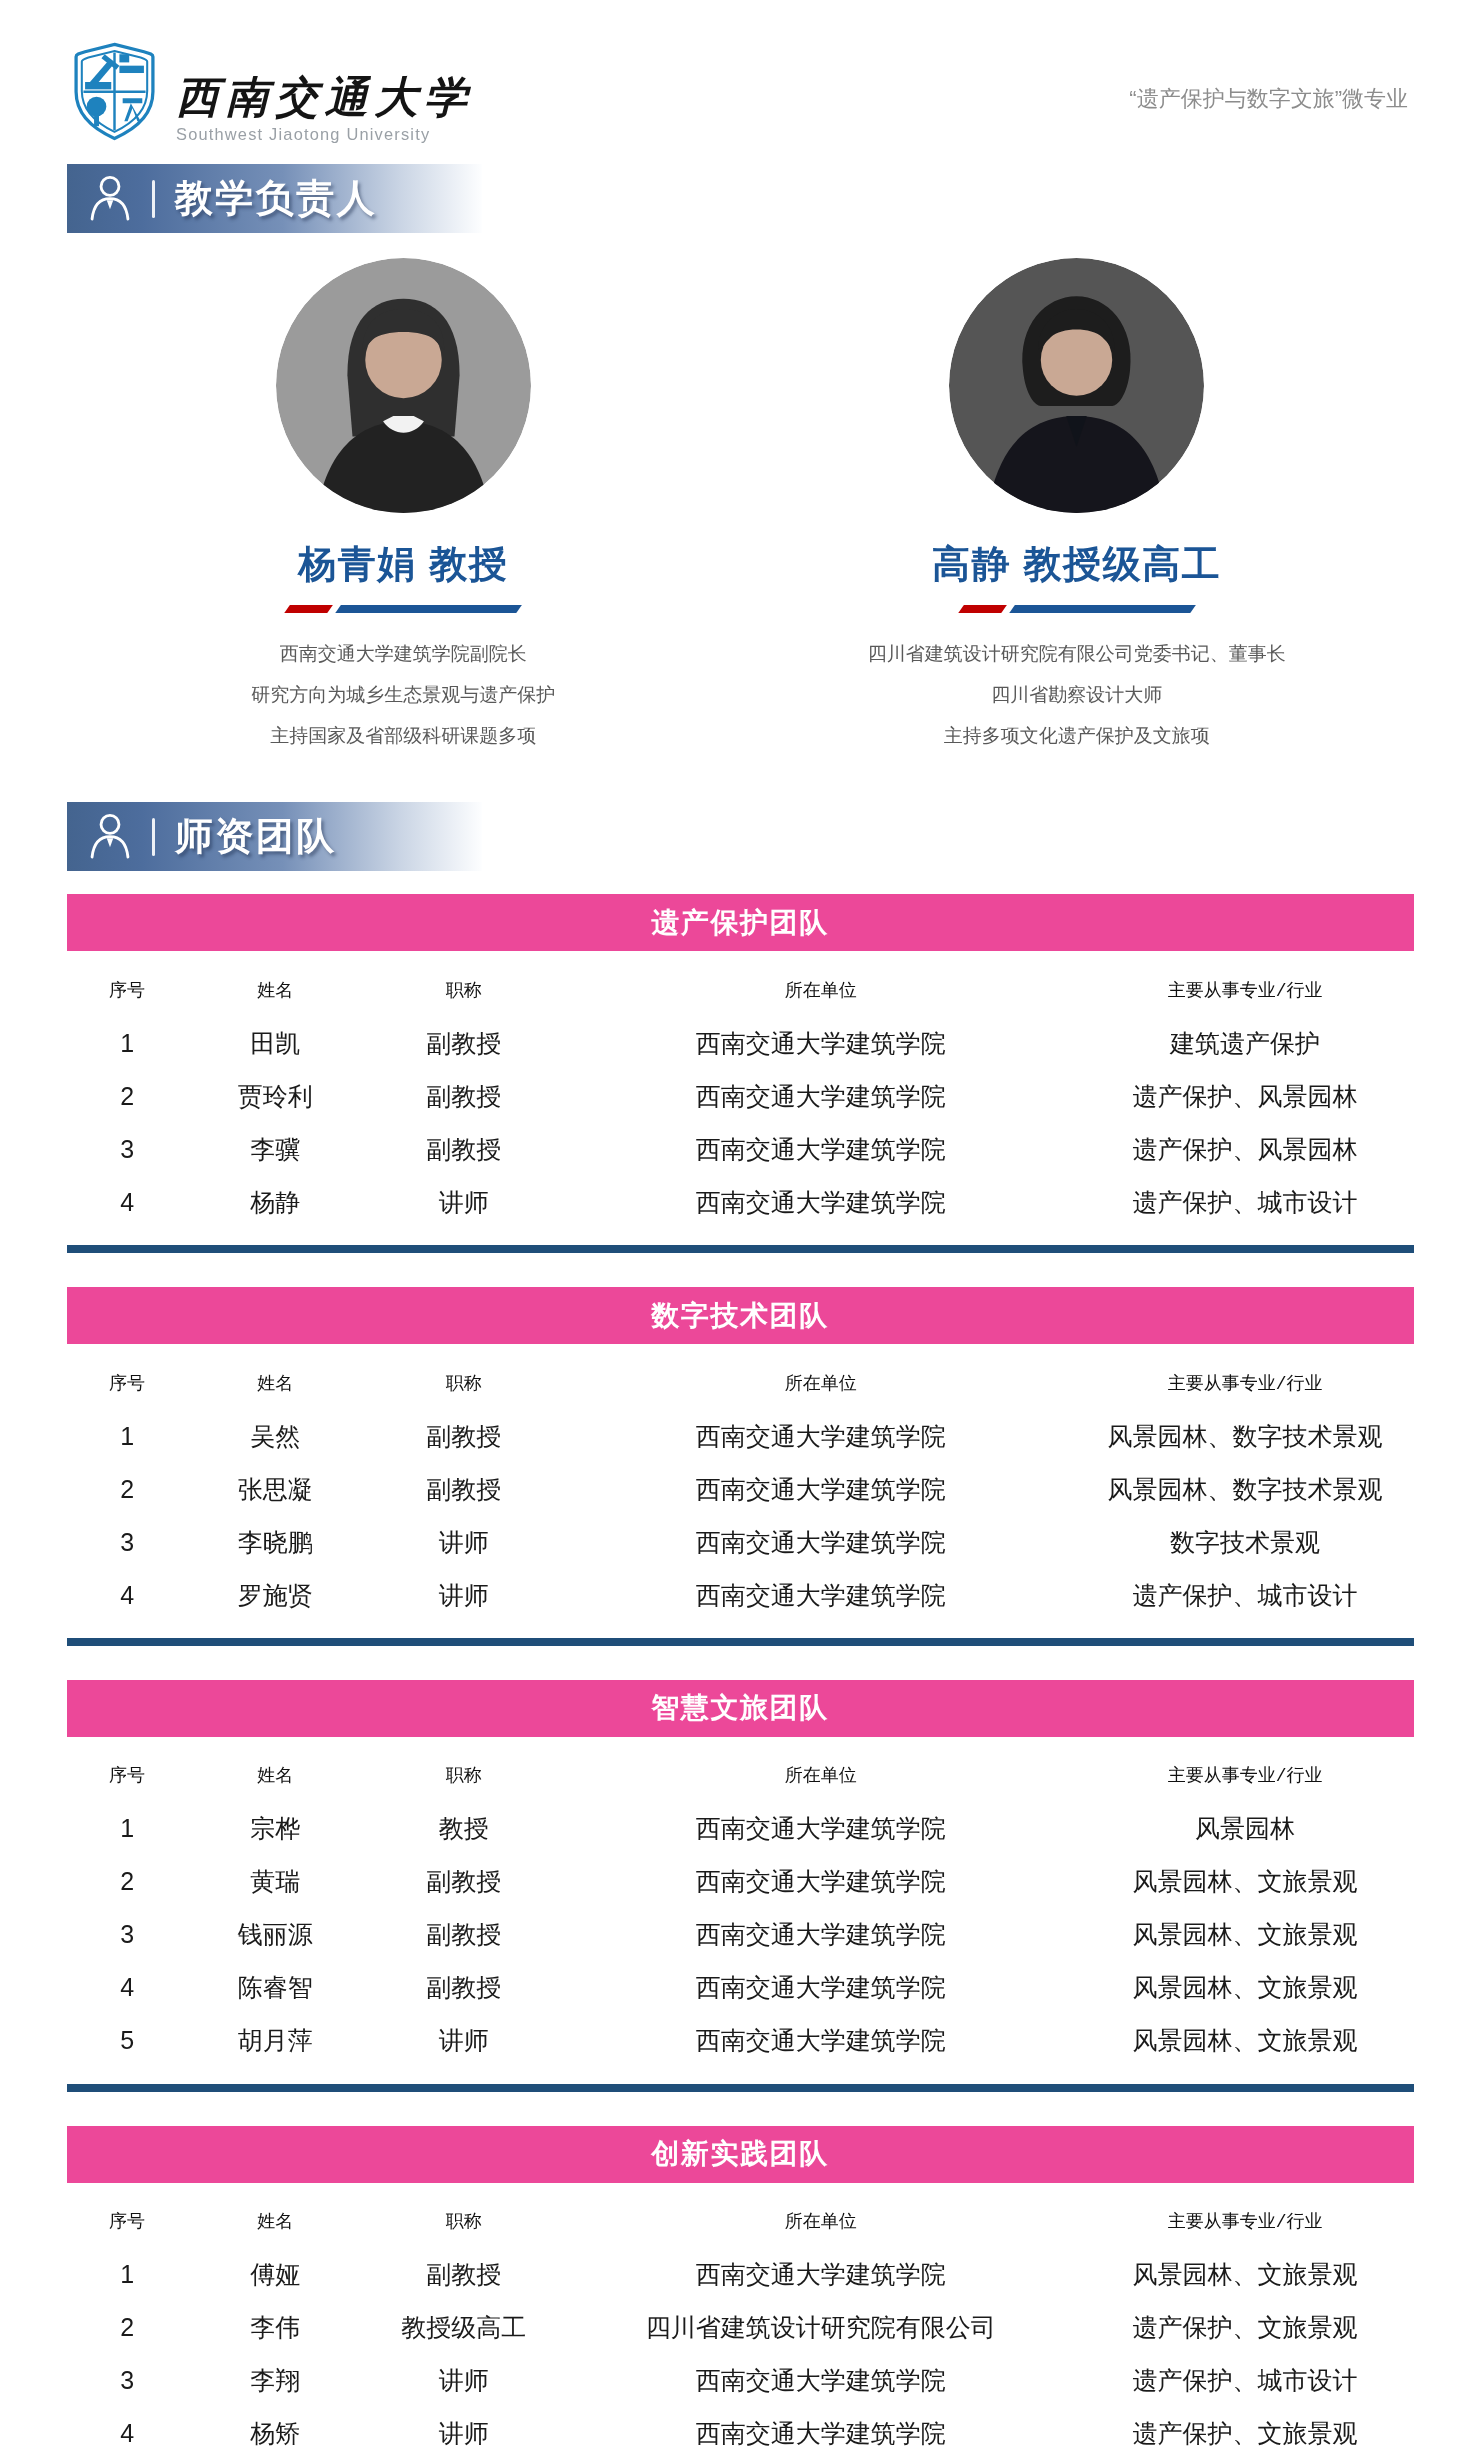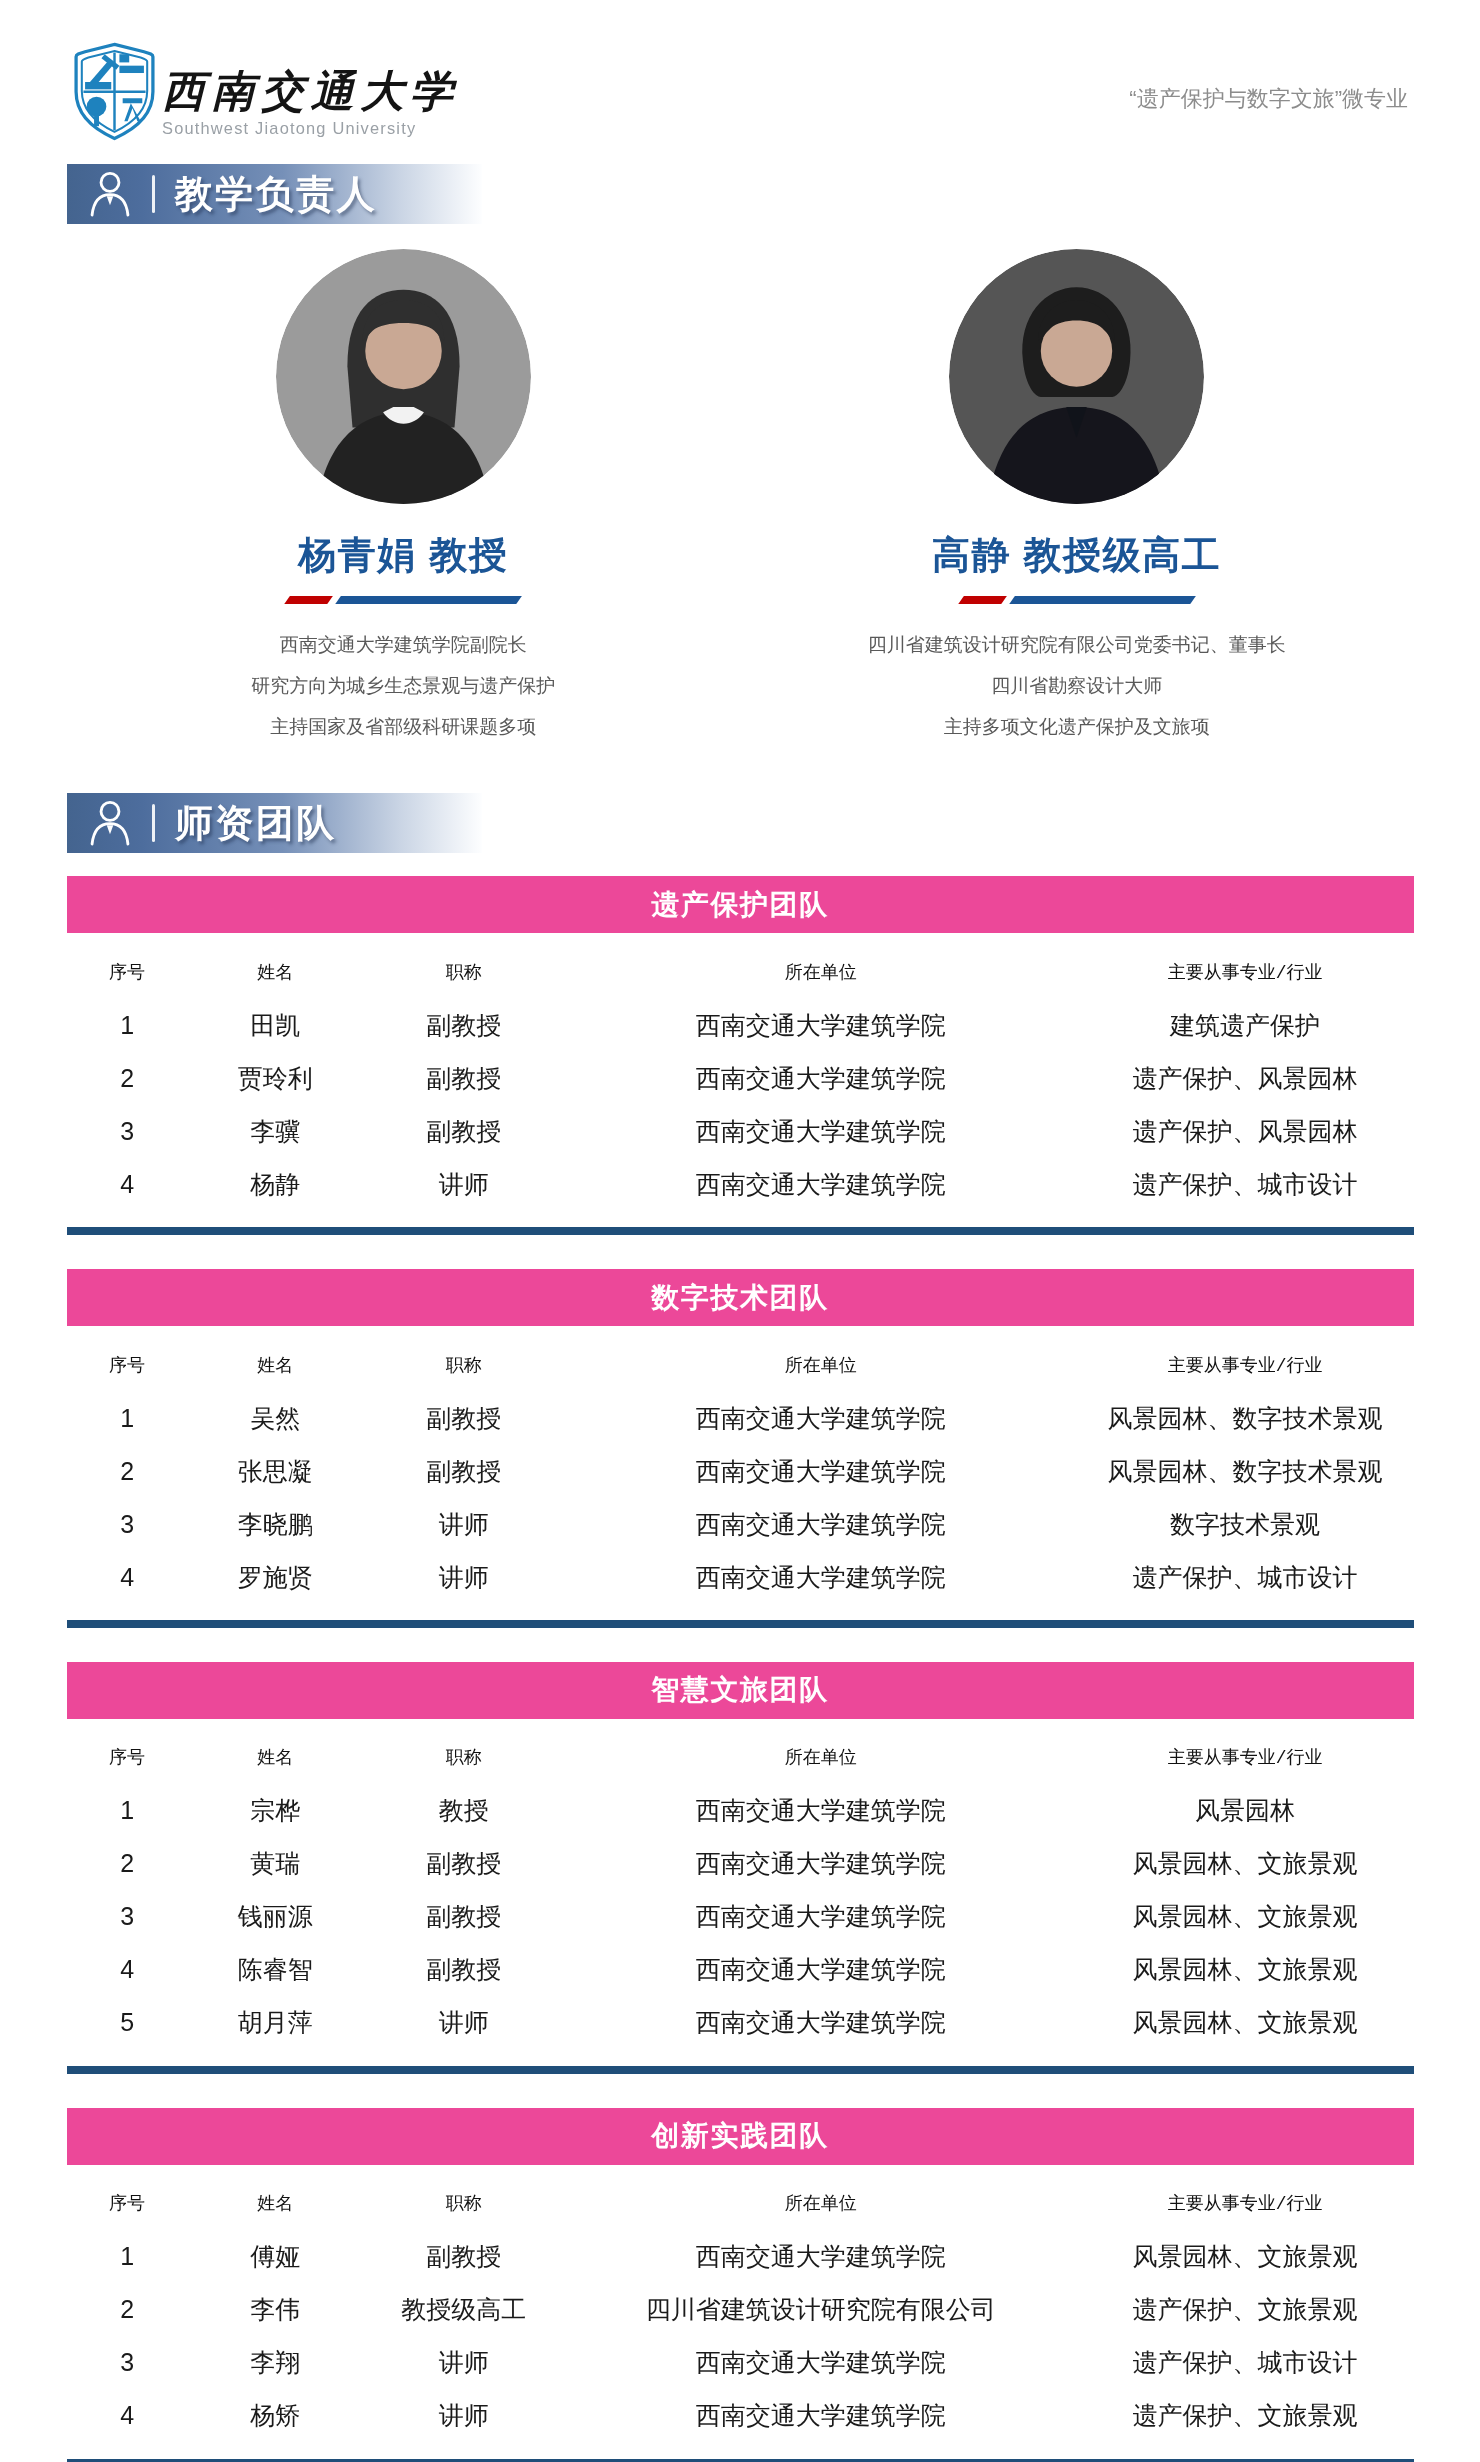--- a/index.html
+++ b/index.html
@@ -3,29 +3,29 @@
 <meta charset="utf-8">
 <style>
   html,body{margin:0;padding:0;background:#ffffff;}
   body{
     width:1480px;height:2462px;position:relative;
     font-family:"Liberation Sans","DejaVu Sans",sans-serif;
     color:#1a1a1a;overflow:hidden;
   }
   
   .top-header{display:flex;justify-content:space-between;align-items:flex-start;padding:41px 72px 0 72px;}
-  .logo{display:flex;align-items:center;gap:5px;}
+  .logo{display:flex;align-items:flex-end;gap:19px;}
   .logo-text{display:flex;flex-direction:column;margin-top:21.3px;}
   .logo-cn{font-family:"DejaVu Serif","Liberation Serif",serif;font-style:italic;font-weight:bold;
     font-size:43px;letter-spacing:6.6px;color:#141414;line-height:1.1;}
   .logo-en{font-size:16.4px;color:#9aa0a6;letter-spacing:1.2px;margin-top:3.3px;}
   .badge{margin-top:43px;font-size:22px;color:#8c8c8c;}
   
   .section-bar{
-    margin-left:67px;width:415px;height:60px;display:flex;align-items:center;gap:20px;
+    margin-left:67px;width:415px;height:69px;display:flex;align-items:center;gap:20px;
     padding-left:21.3px;box-sizing:border-box;
     background:linear-gradient(90deg,#44648f 0%,#4d6d9d 18%,#7690b8 52%,#c9d4e4 80%,#fdfeff 100%);
   }
   .bar-leaders{margin-top:20px;}
   .bar-faculty{margin-top:46px;}
   .section-divider{width:2.5px;height:38px;background:rgba(255,255,255,.9);border-radius:1.6px;}
   .section-title{color:#ffffff;font-size:38px;font-weight:bold;letter-spacing:2.5px;
     text-shadow:2.5px 3.3px 3.3px rgba(25,40,70,.45);}
   
   .leaders{display:flex;width:1347px;margin:25px auto 0 auto;}

